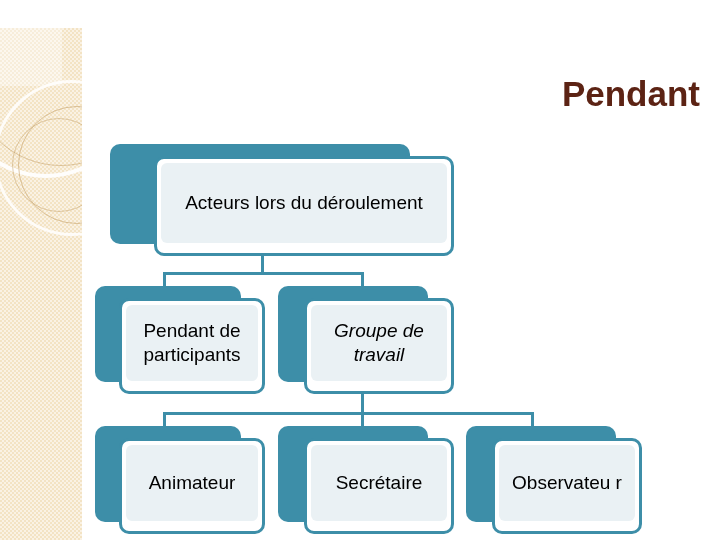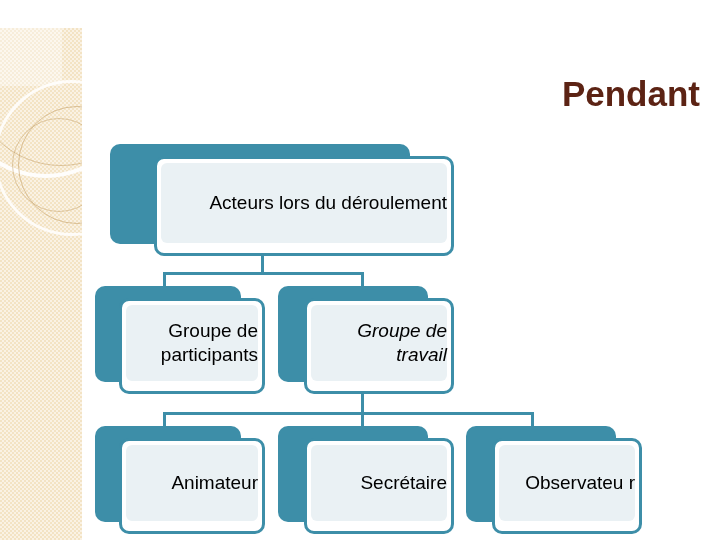--- a/index.html
+++ b/index.html
@@ -143,21 +143,21 @@
     border-radius: 6px;
     display: flex;
     align-items: center;
     justify-content: center;
     box-sizing: border-box;
   }
   .node-label {
     font-size: 19px;
     line-height: 24px;
     color: #000000;
-    text-align: right;
+    text-align: center;
     width: 100%;
     word-break: break-word;
   }
 </style>
 </head>
 <body>
 
 <div id="slide">
 
   <div id="sidebar">
@@ -188,21 +188,21 @@
       <div class="node-inner">
         <span class="node-label">Acteurs lors du déroulement</span>
       </div>
     </div>
   </div>
 
   <div class="node" style="left:95px; top:258px; width:170px; height:108px;">
     <div class="node-back" style="width:146px; height:96px;"></div>
     <div class="node-front" style="left:24px; top:12px; width:146px; height:96px;">
       <div class="node-inner">
-        <span class="node-label">Groupe de participants</span>
+        <span class="node-label">Pendant de participants</span>
       </div>
     </div>
   </div>
 
   <div class="node" style="left:278px; top:258px; width:176px; height:108px;">
     <div class="node-back" style="width:150px; height:96px;"></div>
     <div class="node-front" style="left:26px; top:12px; width:150px; height:96px;font-style:italic;">
       <div class="node-inner">
         <span class="node-label">Groupe de travail</span>
       </div>

